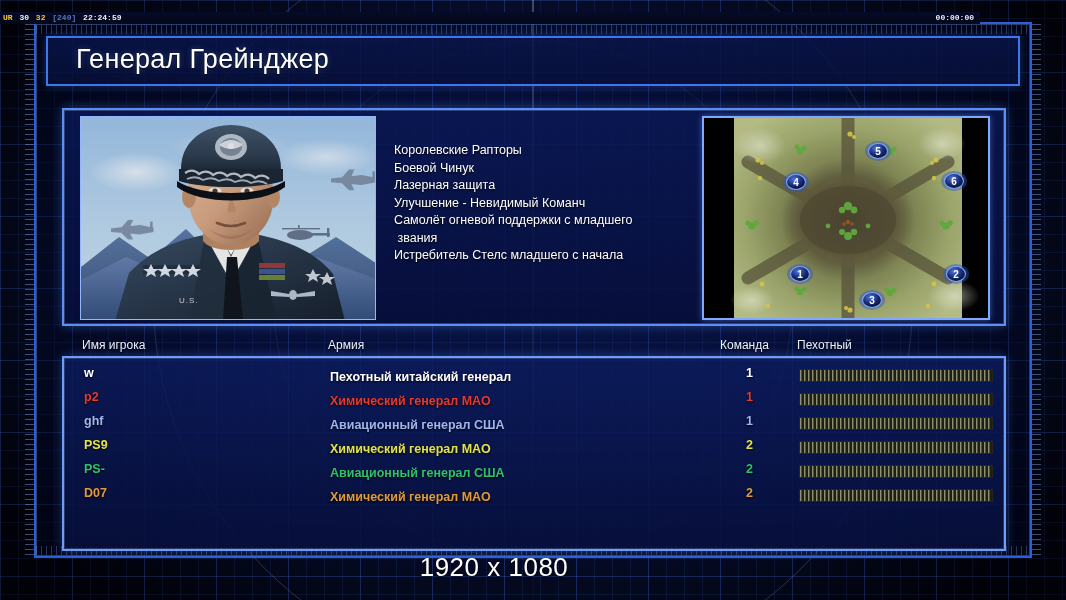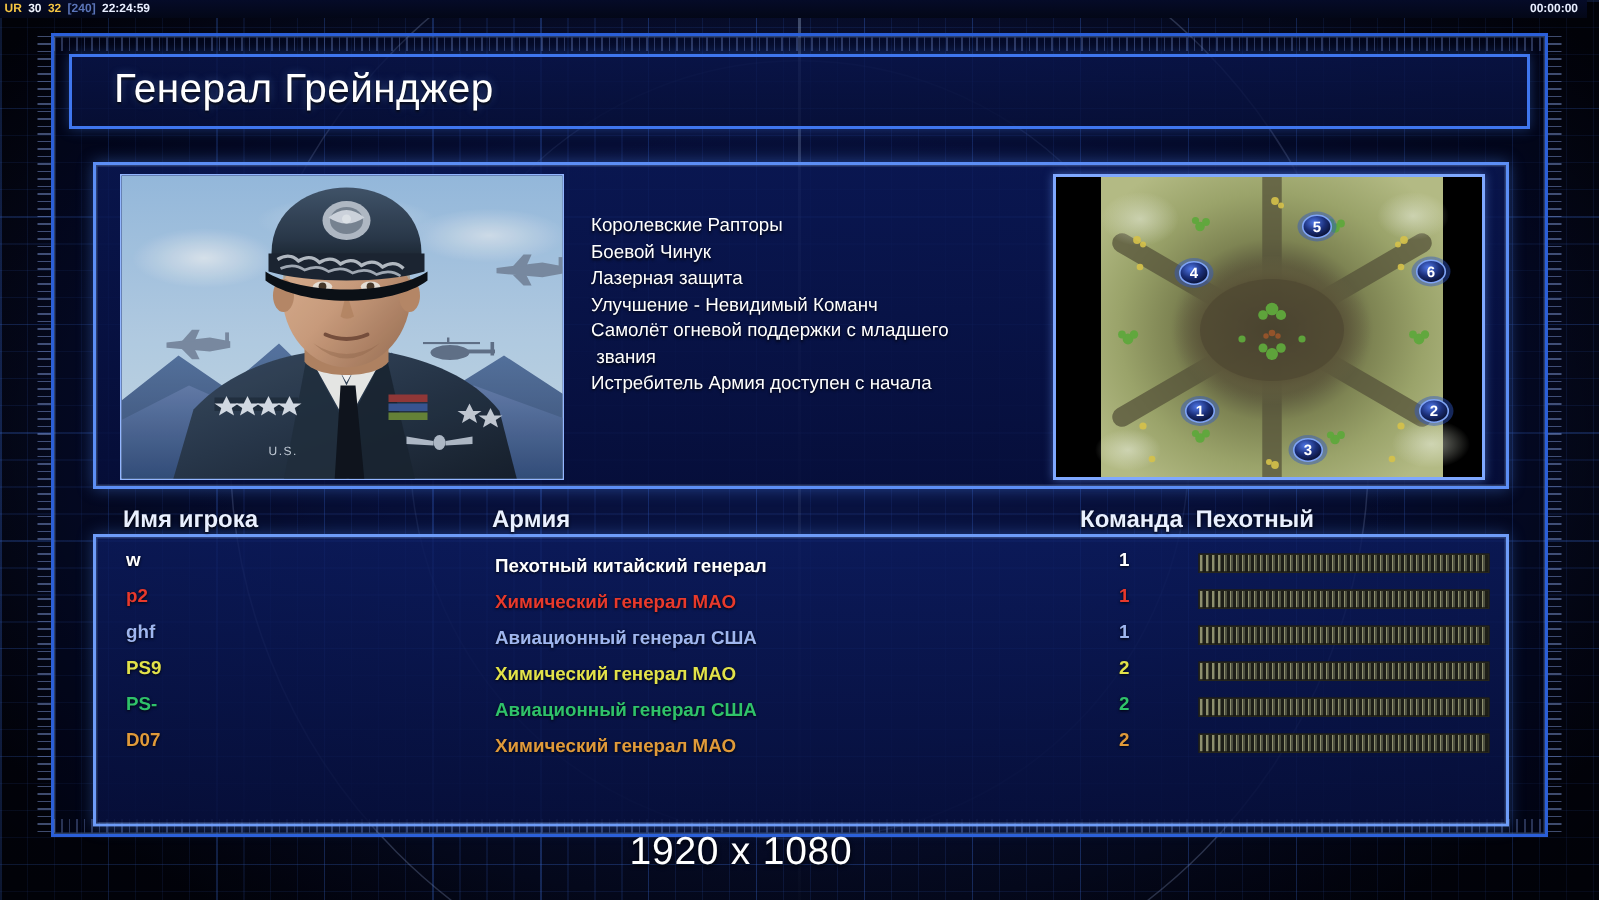--- a/index.html
+++ b/index.html
@@ -47,23 +47,23 @@
     border:1px solid rgba(150,185,255,.14);
     border-radius:50%;
   }
   #vline {
     position:absolute; left:50%; top:0; bottom:0; width:2px; margin-left:-1px;
     background:linear-gradient(to bottom, rgba(190,215,255,.38), rgba(190,215,255,.10) 60%, rgba(190,215,255,.02));
   }
 
   
   #topbar {
-    position:absolute; left:0; top:0; width:1058px; height:12px;
+    position:absolute; left:0; top:12px; width:980px; height:12px;
     background:linear-gradient(to bottom,#050b28,#030717);
-    font-family:Liberation Sans, sans-serif;
+    font-family:Liberation Mono, monospace;
     font-size:8px; line-height:12px; letter-spacing:0px;
     white-space:nowrap; z-index:40;
   }
   #topbar .seg { padding:0 1px; font-weight:bold; }
   #topbar-left { position:absolute; left:2px; top:0; }
   #topbar-right { position:absolute; right:6px; top:0; color:#e8eeff; font-weight:bold; }
 
   
   .ruler-h {
     position:absolute; height:9px;
@@ -142,21 +142,21 @@
     overflow:hidden;
   }
   #minimap-wrap svg { display:block; width:288px; height:204px; }
 
   
   #table-head {
     position:absolute; left:62px; top:338px; width:944px; height:20px; z-index:16;
   }
   #table-head .th {
     position:absolute; top:0;
-    font-size:16px; font-weight:bold; color:#e9f0ff;
+    font-size:12px; font-weight:normal; color:#e9f0ff;
     text-shadow:0 1px 2px rgba(0,0,0,.9);
     text-align:right;
   }
   .th-name { left:20px; }
   .th-army { left:266px; }
   .th-team { left:658px; }
   .th-prog { left:735px; }
 
   #players-panel {
     position:absolute; left:62px; top:356px; width:944px; height:195px;
@@ -389,21 +389,21 @@
     </svg>
   </div>
 
   <div id="abilities">
       <div class="line">Королевские Рапторы</div>
       <div class="line">Боевой Чинук</div>
       <div class="line">Лазерная защита</div>
       <div class="line">Улучшение - Невидимый Команч</div>
       <div class="line">Самолёт огневой поддержки с младшего
  звания</div>
-      <div class="line">Истребитель Армия доступен с начала</div>
+      <div class="line">Истребитель Стелс младшего с начала</div>
     </div>
 
   <div id="minimap-wrap">
     <svg viewBox="0 0 288 204" preserveAspectRatio="none" aria-hidden="true">
       <defs>
         <radialGradient id="terr" cx="50%" cy="50%" r="62%">
           <stop offset="0%" stop-color="#6f6a4a"></stop>
           <stop offset="34%" stop-color="#5c5a3d"></stop>
           <stop offset="48%" stop-color="#7e8453"></stop>
           <stop offset="72%" stop-color="#9aa36a"></stop>

